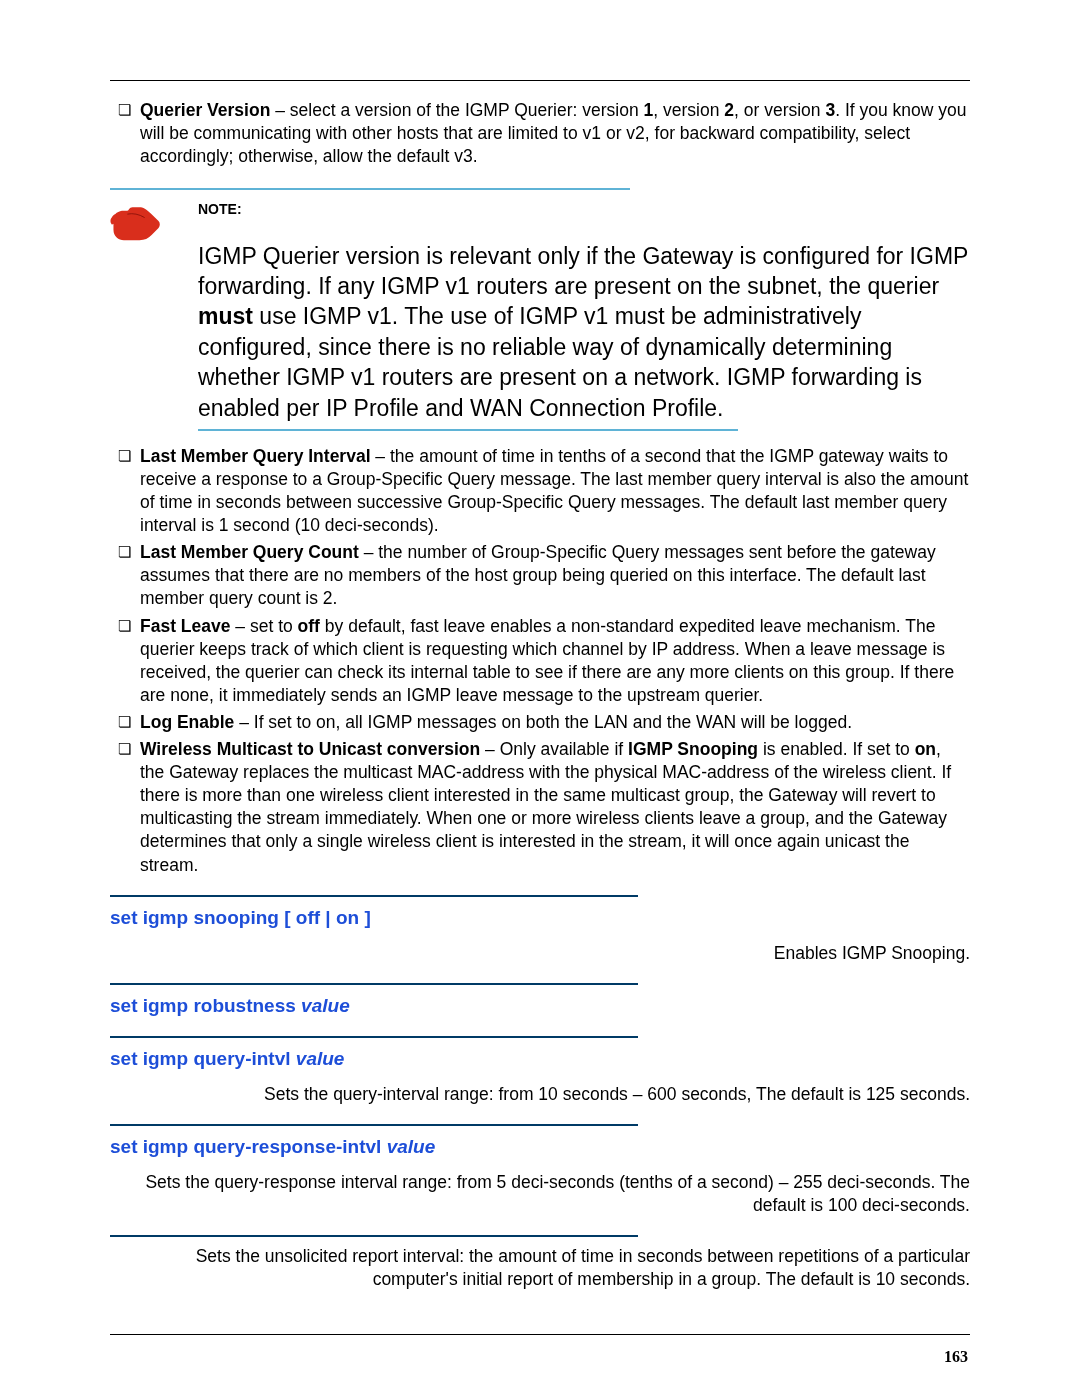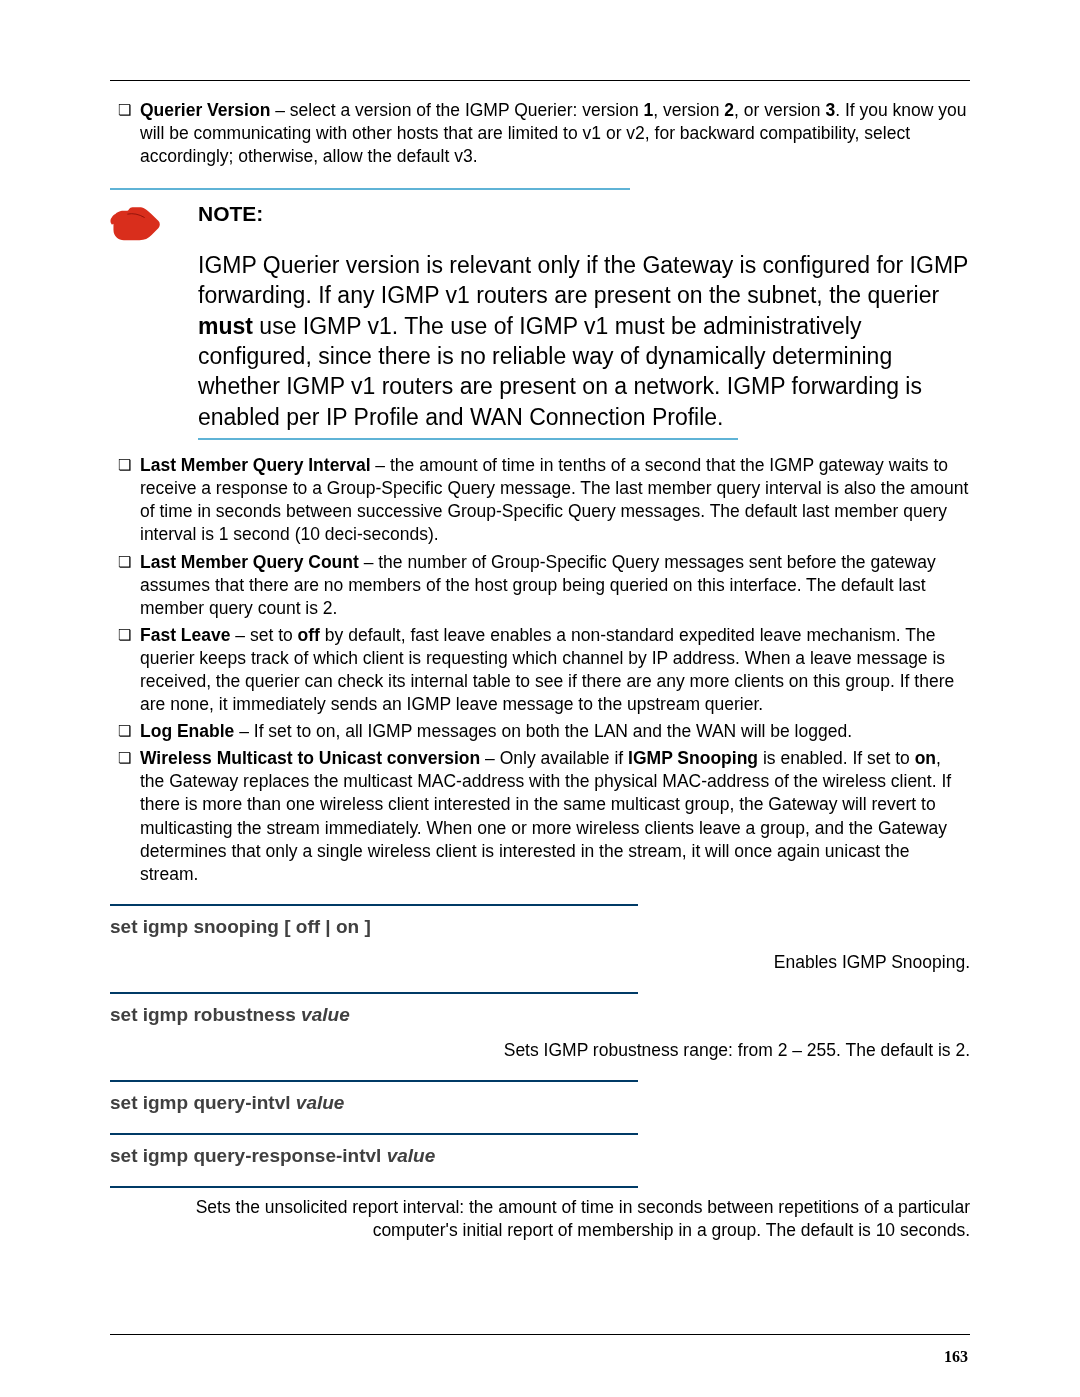--- a/index.html
+++ b/index.html
@@ -65,21 +65,21 @@
   .hand-icon {
     width: 52px;
     height: auto;
   }
   .note-body {
     flex: 1 1 auto;
   }
   .note-head {
     font-weight: bold;
     margin-bottom: 22px;
-    font-size: 21px;
+    font-size: 14px;
   }
   .note-text {
     font-size: 23px;
   }
   .note-bottom-rule {
     border-top: 2px solid #5fb3d6;
     width: 540px;
     margin-left: 88px;
     margin-top: 6px;
   }
@@ -88,21 +88,21 @@
   }
   .section-divider {
     border-top: 2px solid #003a66;
     width: 528px;
     margin: 0 0 8px 0;
   }
   .section-head {
     font-weight: bold;
     font-size: 19px;
     margin: 2px 0 12px 0;
-    color: #404040;
+    color: #1d4ed8;
   }
   .section-head .ital {
     font-style: italic;
   }
   .section-desc {
     margin-bottom: 6px;
     text-align: right;
   }
   .page-number {
     position: absolute;
@@ -194,35 +194,36 @@
       <span>set igmp snooping [ off | on ]</span>
     </div>
     <div class="section-desc">Enables IGMP Snooping.</div>
   </div>
 
   <div class="section">
     <div class="section-divider"></div>
     <div class="section-head">
       <span>set igmp robustness </span><span class="ital">value</span>
     </div>
-    <div class="section-desc">Sets IGMP robustness range: from 2 – 255. The default is 2.</div>
   </div>
 
   <div class="section">
     <div class="section-divider"></div>
     <div class="section-head">
       <span>set igmp query-intvl </span><span class="ital">value</span>
     </div>
+    <div class="section-desc">Sets the query-interval range: from 10 seconds – 600 seconds, The default is 125 seconds.</div>
   </div>
 
   <div class="section">
     <div class="section-divider"></div>
     <div class="section-head">
       <span>set igmp query-response-intvl </span><span class="ital">value</span>
     </div>
+    <div class="section-desc">Sets the query-response interval range: from 5 deci-seconds (tenths of a second) – 255 deci-seconds. The default is 100 deci-seconds.</div>
   </div>
 
   <div class="section">
     <div class="section-divider"></div>
     <div class="section-desc">Sets the unsolicited report interval: the amount of time in seconds between repetitions of a particular computer's initial report of membership in a group. The default is 10 seconds.</div>
   </div>
 
 </div>
 
 <div class="bottom-rule"></div>

